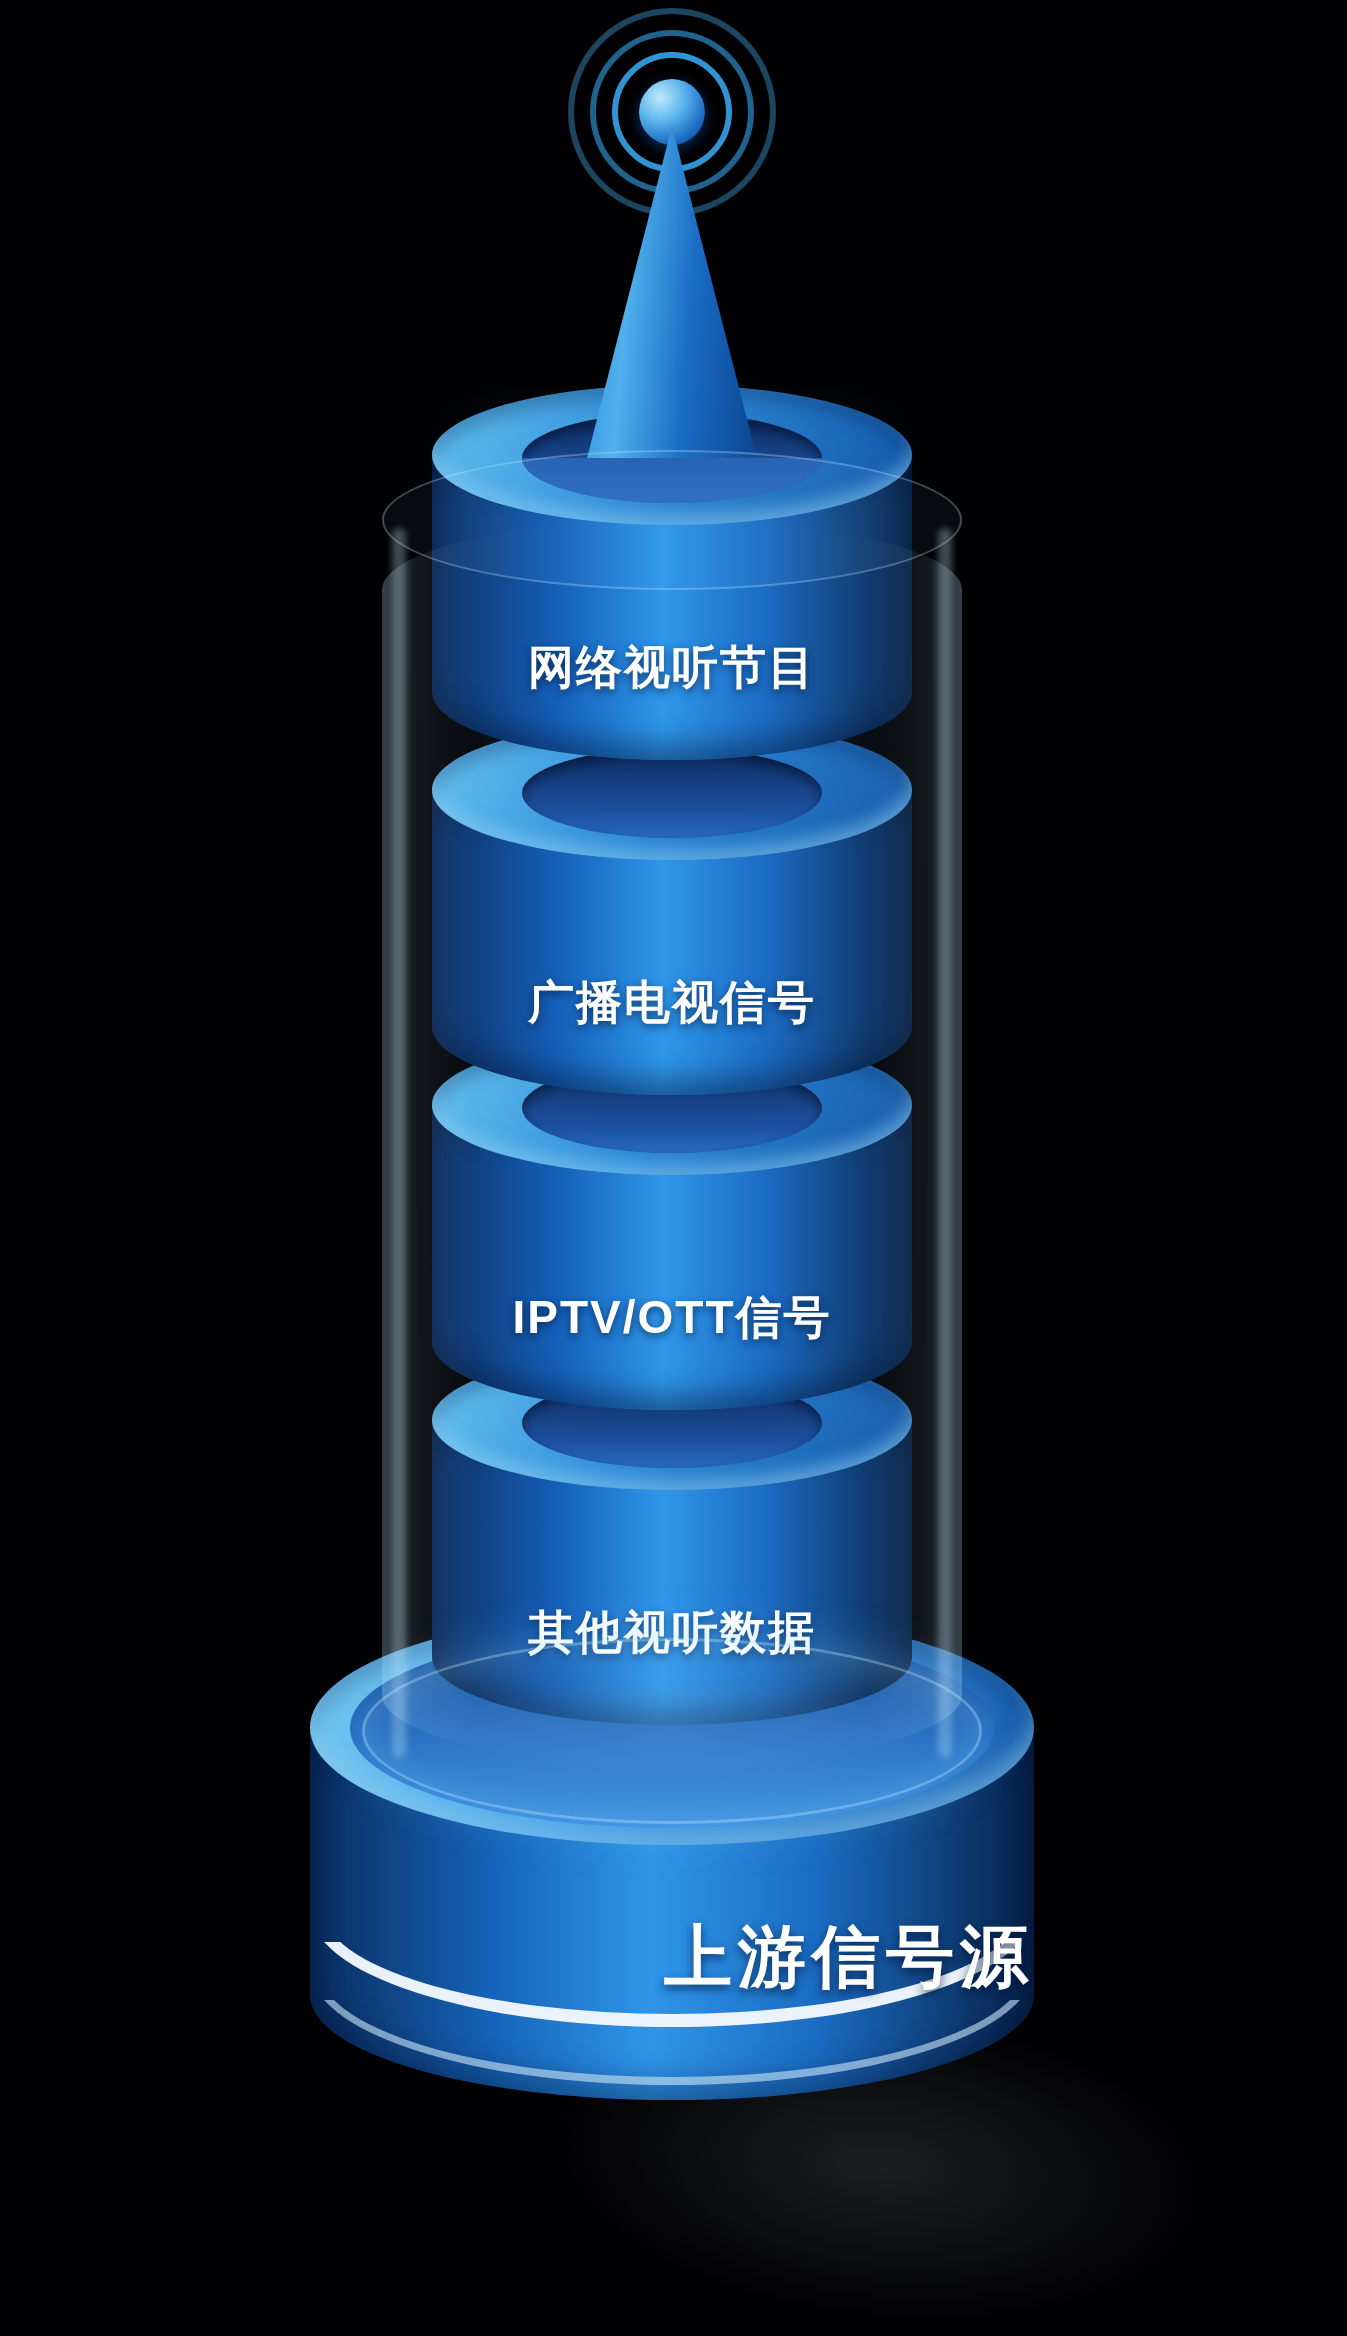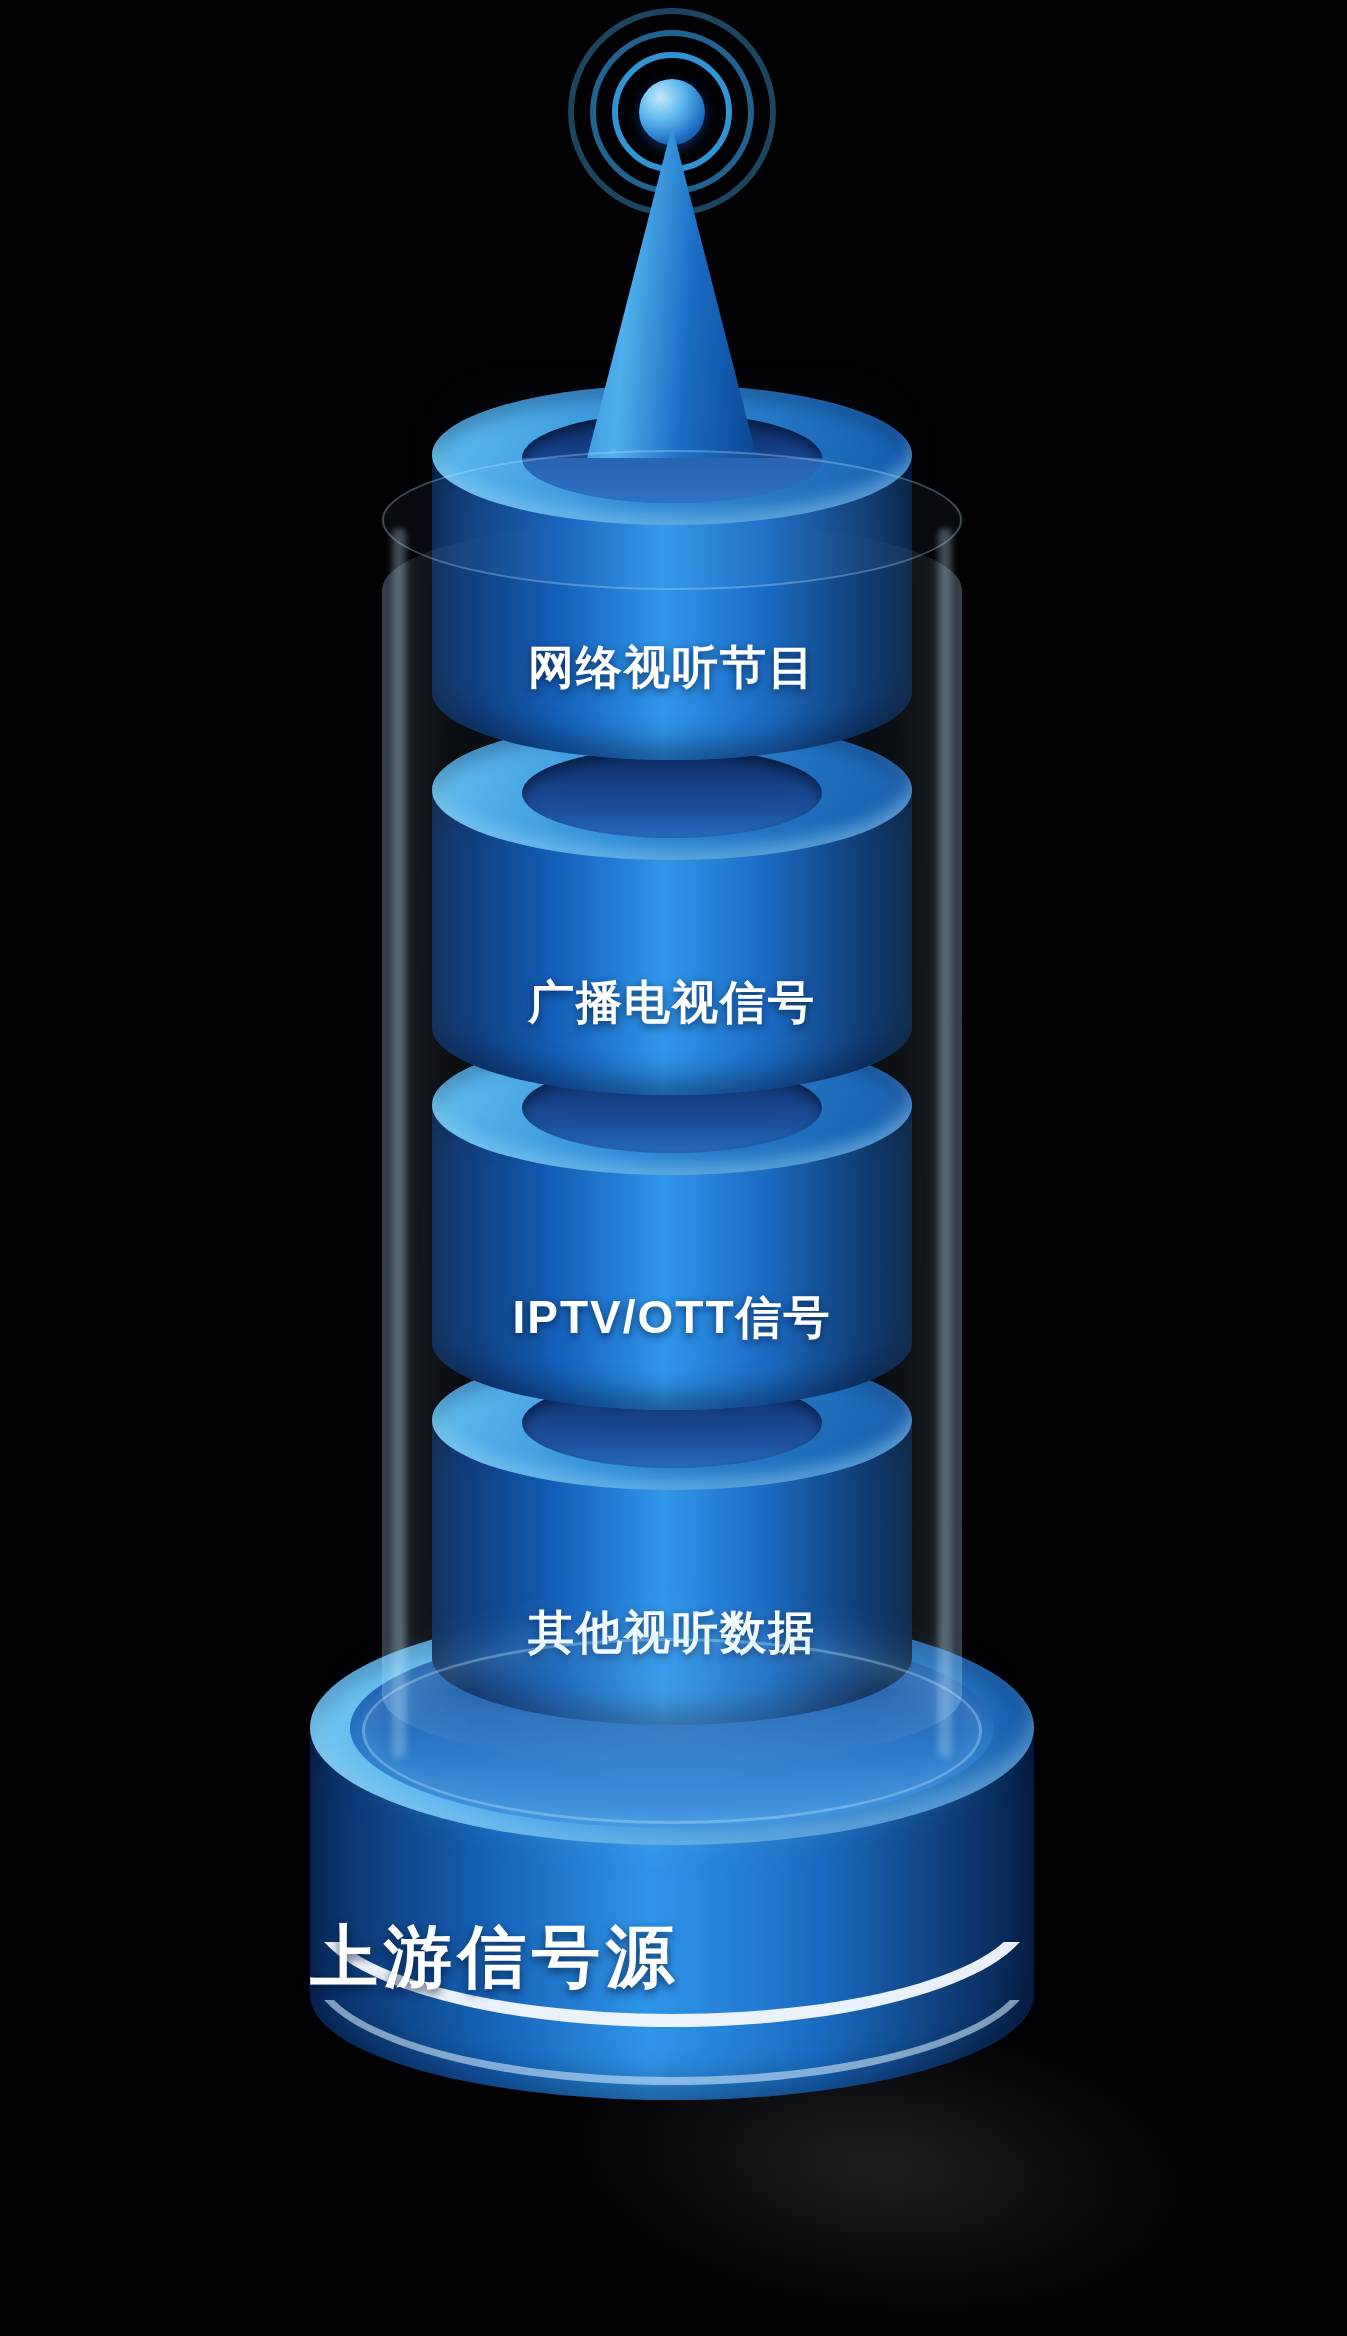--- a/index.html
+++ b/index.html
@@ -133,21 +133,21 @@
   .stripe-clip{position:absolute;left:0;width:724px;height:85px;overflow:hidden;}
   .stripe-clip-1{top:332px;}
   .stripe-clip-2{top:390px;}
   .stripe-ellipse{
     position:absolute;left:0;top:-150px;width:724px;height:235px;border-radius:50%;
     box-sizing:border-box;background:transparent;
   }
   .stripe-1{border:13px solid rgba(242,248,253,.96);}
   .stripe-2{border:8px solid rgba(205,232,250,.60);}
   .base-label{
-    position:absolute;top:302px;left:0;width:724px;text-align:left;
+    position:absolute;top:302px;left:0;width:724px;text-align:right;
     color:#fff;font-size:68px;font-weight:700;letter-spacing:6px;
     text-shadow:0 4px 10px rgba(2,18,52,.7);
   }
 </style>
 </head>
 <body>
 
 <div class="scene">
 
   <div class="abs ground-shadow"></div>

